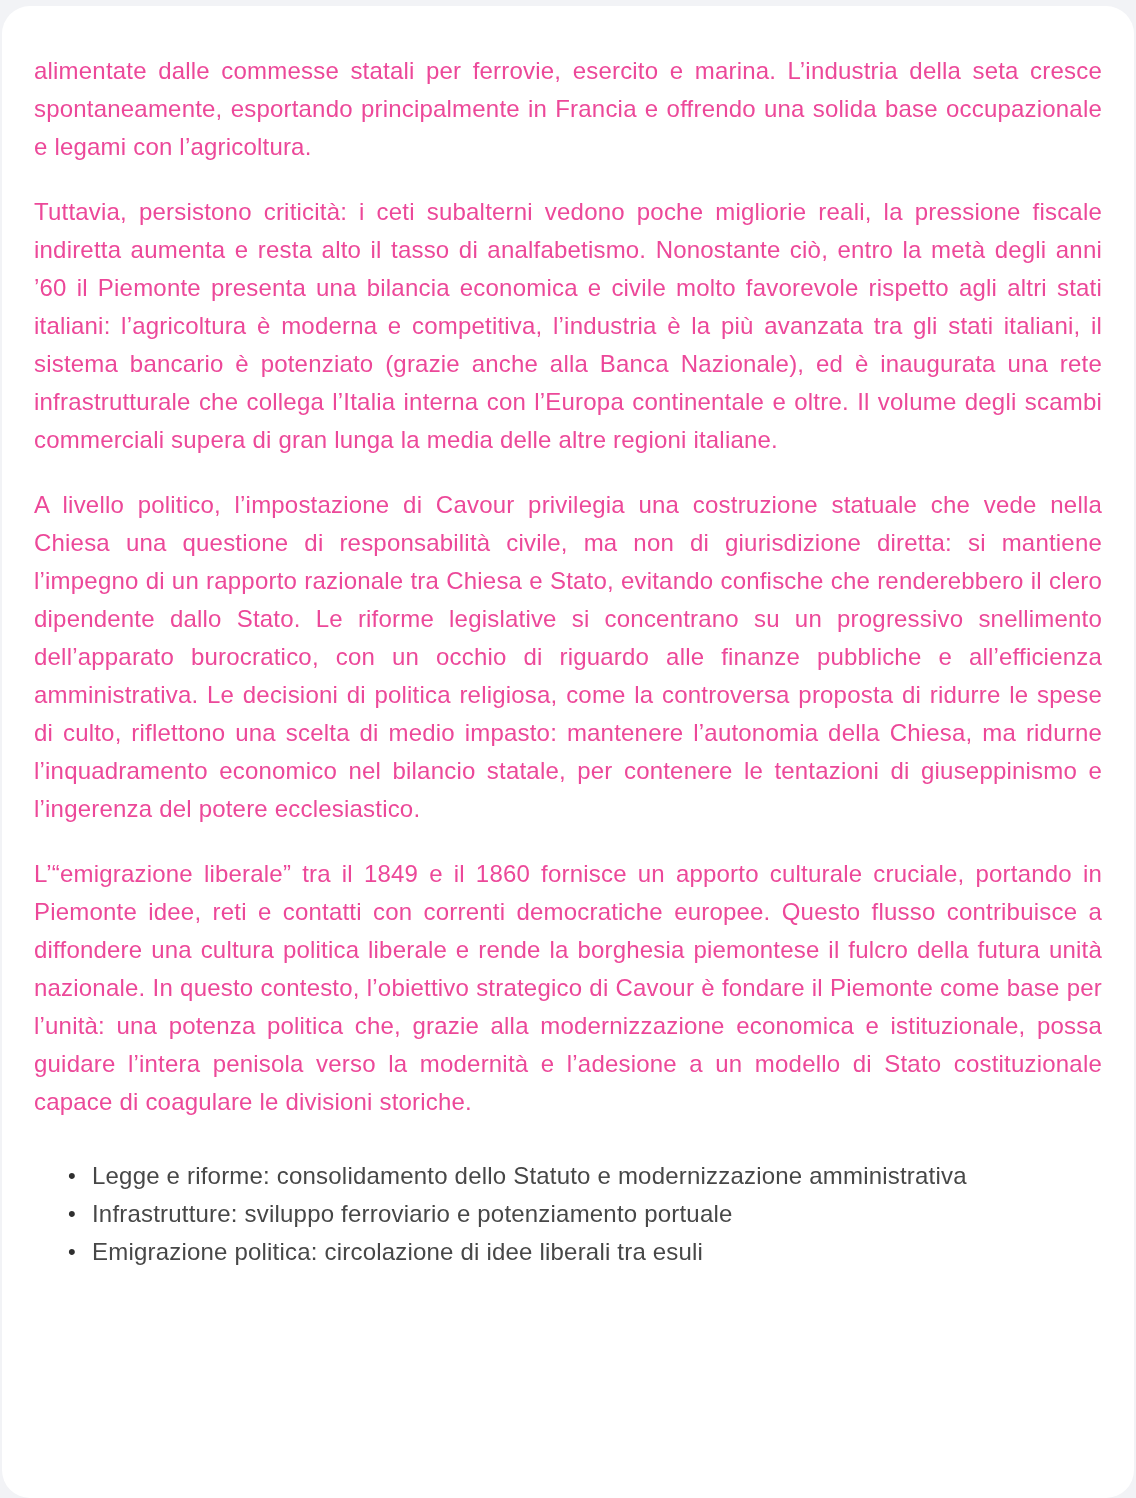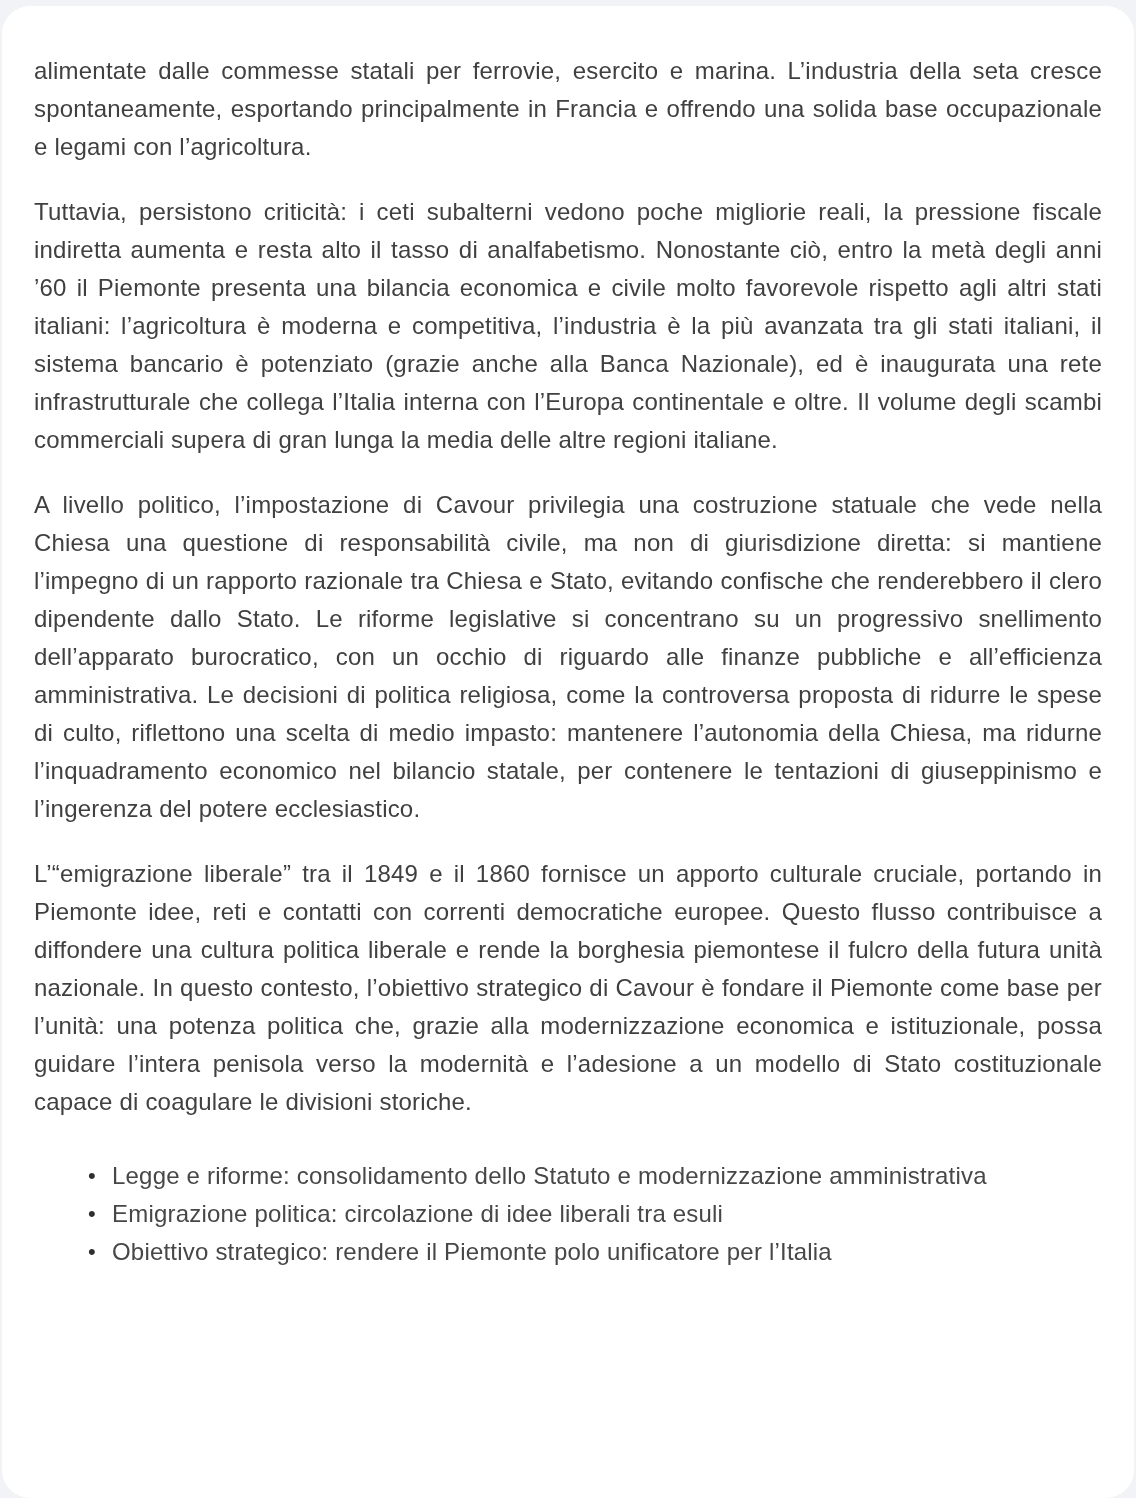--- a/index.html
+++ b/index.html
@@ -19,41 +19,40 @@
   .card {
     box-sizing: border-box;
     margin: 6px 2px 0 2px;
     min-height: 1492px;
     background: #ffffff;
     border-radius: 28px;
     padding: 46px 32px 40px 32px;
   }
   .para {
     margin: 0 0 27px 0;
-    color: #404040;
+    color: #ec4899;
     font-size: 24px;
     font-weight: 300;
     line-height: 38px;
     letter-spacing: 0.2px;
     text-align: justify;
   }
   .bullets {
     list-style: none;
     margin: 36px 0 0 0;
     padding: 0 0 0 58px;
   }
   .bullets li {
     position: relative;
     color: #474747;
     font-size: 24px;
     font-weight: 300;
     line-height: 38px;
     letter-spacing: 0.2px;
     text-align: left;
-    margin-left: 20px;
   }
   .bullets li::before {
     content: "\2022";
     position: absolute;
     left: -24px;
     top: 0;
     color: #2f2f2f;
     font-size: 22px;
     line-height: 38px;
   }
@@ -62,17 +61,17 @@
 <body>
 
 <div class="page">
   <main class="card">
     <p class="para">alimentate dalle commesse statali per ferrovie, esercito e marina. L’industria della seta cresce spontaneamente, esportando principalmente in Francia e offrendo una solida base occupazionale e legami con l’agricoltura.</p>
     <p class="para">Tuttavia, persistono criticità: i ceti subalterni vedono poche migliorie reali, la pressione fiscale indiretta aumenta e resta alto il tasso di analfabetismo. Nonostante ciò, entro la metà degli anni ’60 il Piemonte presenta una bilancia economica e civile molto favorevole rispetto agli altri stati italiani: l’agricoltura è moderna e competitiva, l’industria è la più avanzata tra gli stati italiani, il sistema bancario è potenziato (grazie anche alla Banca Nazionale), ed è inaugurata una rete infrastrutturale che collega l’Italia interna con l’Europa continentale e oltre. Il volume degli scambi commerciali supera di gran lunga la media delle altre regioni italiane.</p>
     <p class="para">A livello politico, l’impostazione di Cavour privilegia una costruzione statuale che vede nella Chiesa una questione di responsabilità civile, ma non di giurisdizione diretta: si mantiene l’impegno di un rapporto razionale tra Chiesa e Stato, evitando confische che renderebbero il clero dipendente dallo Stato. Le riforme legislative si concentrano su un progressivo snellimento dell’apparato burocratico, con un occhio di riguardo alle finanze pubbliche e all’efficienza amministrativa. Le decisioni di politica religiosa, come la controversa proposta di ridurre le spese di culto, riflettono una scelta di medio impasto: mantenere l’autonomia della Chiesa, ma ridurne l’inquadramento economico nel bilancio statale, per contenere le tentazioni di giuseppinismo e l’ingerenza del potere ecclesiastico.</p>
     <p class="para">L’“emigrazione liberale” tra il 1849 e il 1860 fornisce un apporto culturale cruciale, portando in Piemonte idee, reti e contatti con correnti democratiche europee. Questo flusso contribuisce a diffondere una cultura politica liberale e rende la borghesia piemontese il fulcro della futura unità nazionale. In questo contesto, l’obiettivo strategico di Cavour è fondare il Piemonte come base per l’unità: una potenza politica che, grazie alla modernizzazione economica e istituzionale, possa guidare l’intera penisola verso la modernità e l’adesione a un modello di Stato costituzionale capace di coagulare le divisioni storiche.</p>
     <ul class="bullets">
       <li>Legge e riforme: consolidamento dello Statuto e modernizzazione amministrativa</li>
+      <li>Infrastrutture: sviluppo ferroviario e potenziamento portuale</li>
       <li>Emigrazione politica: circolazione di idee liberali tra esuli</li>
-      <li>Obiettivo strategico: rendere il Piemonte polo unificatore per l’Italia</li>
     </ul>
   </main>
 </div>
 
 </body></html>

